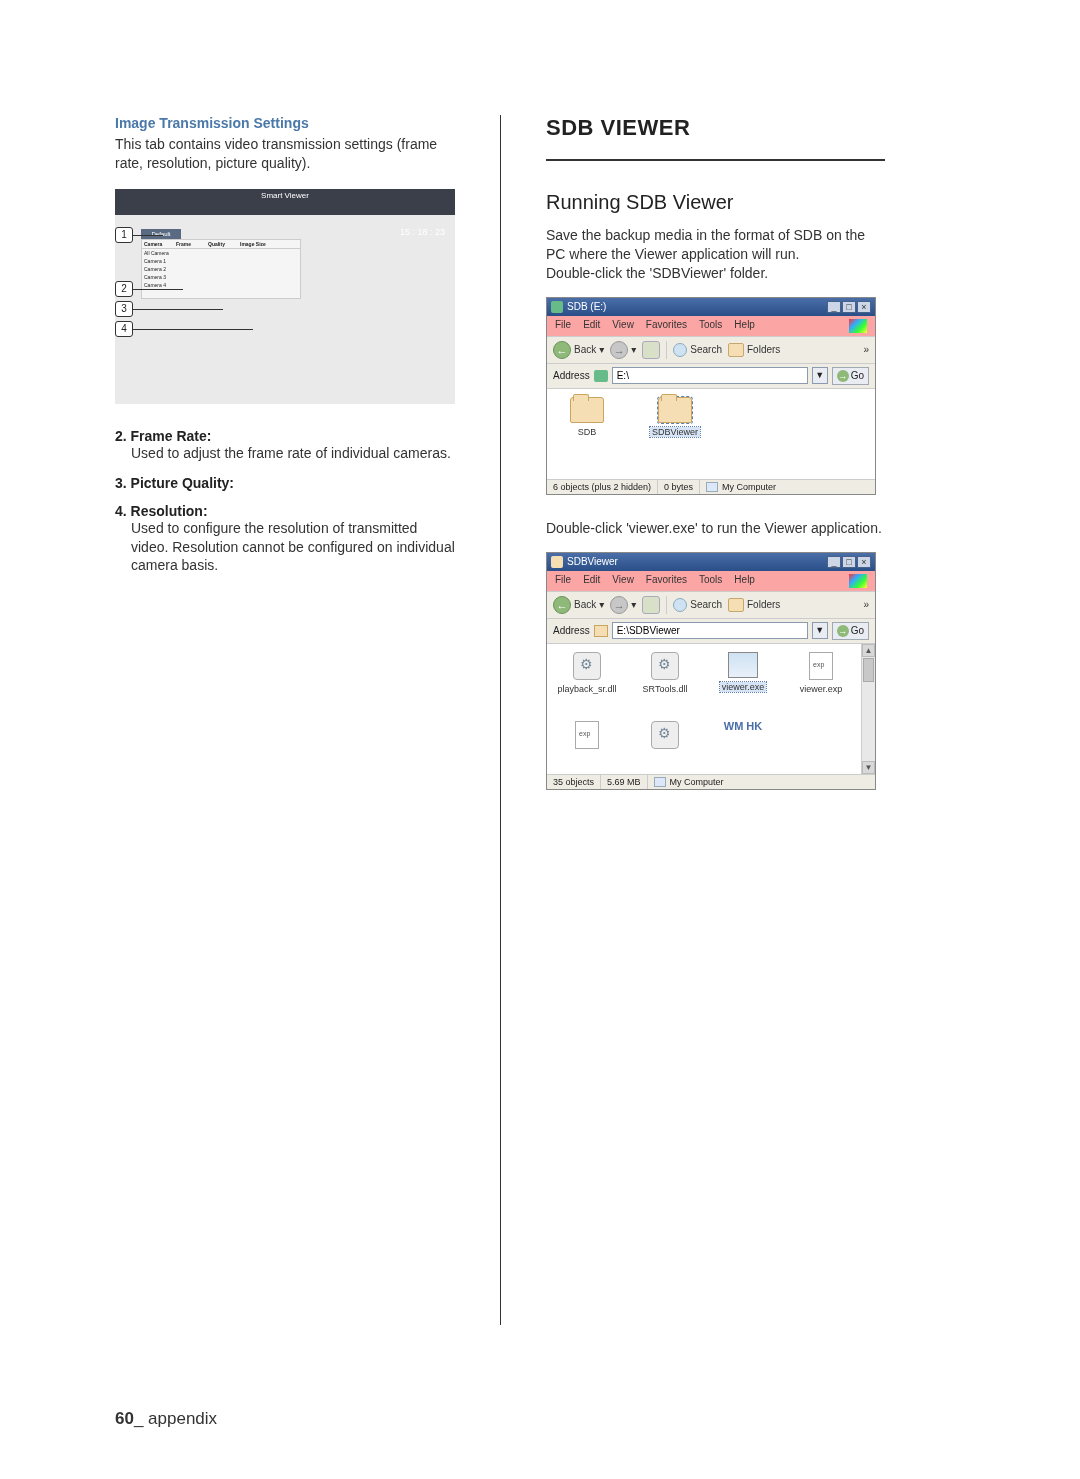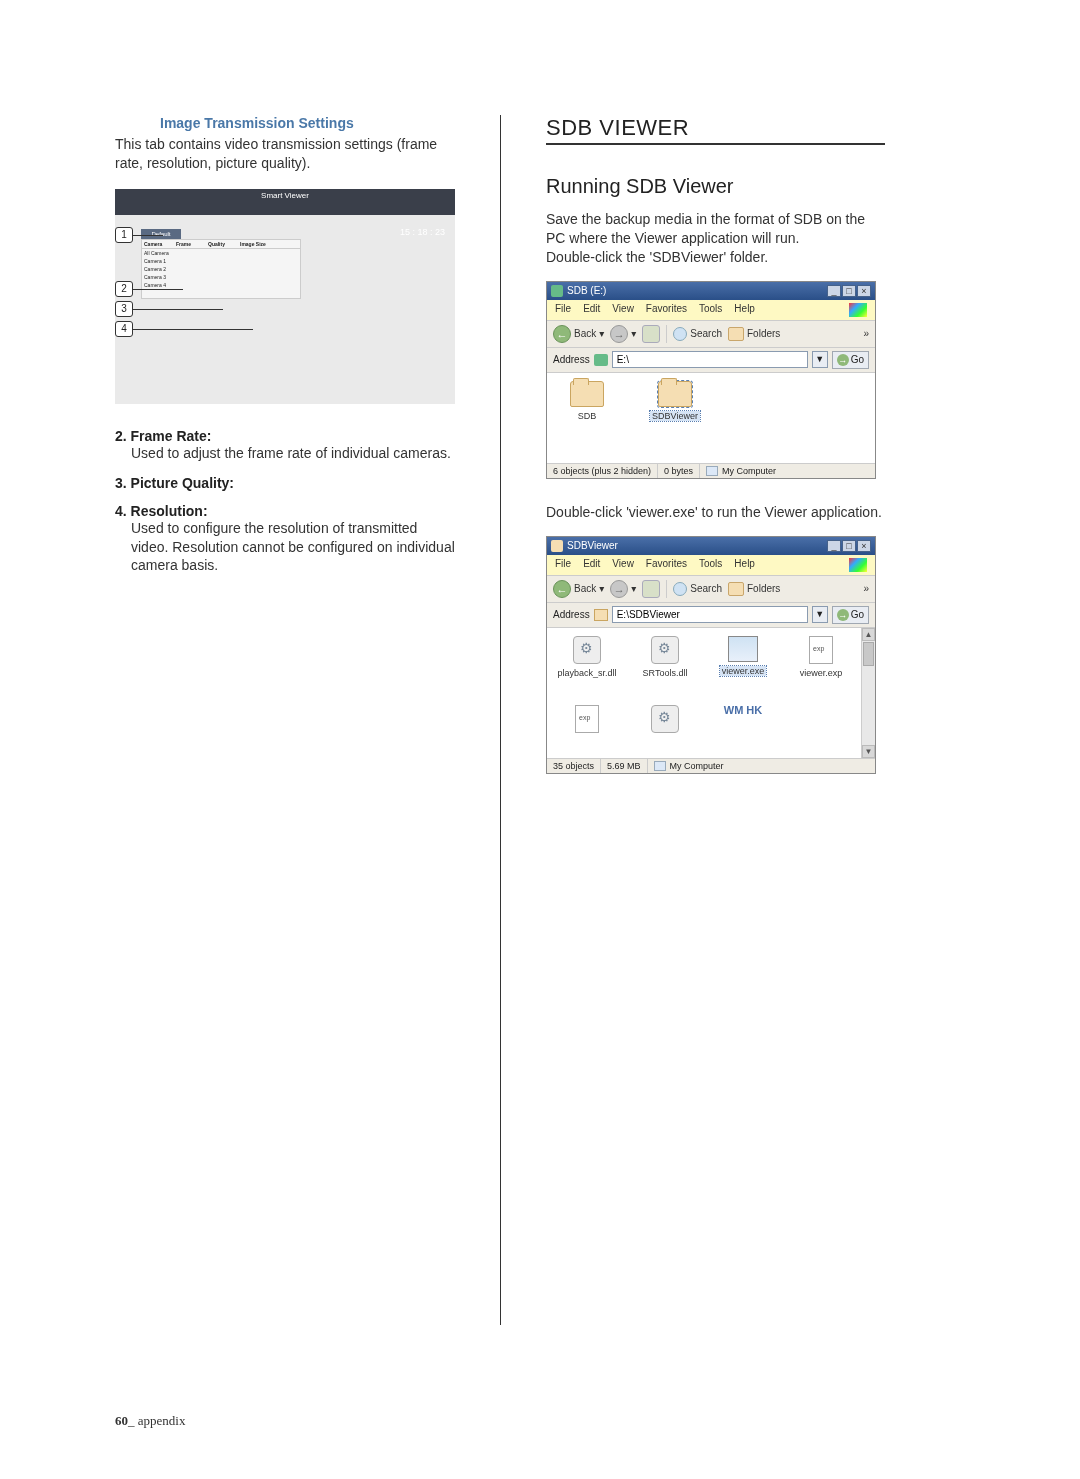--- a/index.html
+++ b/index.html
@@ -1,45 +1,45 @@
 <!DOCTYPE html>
 <html><head>
 <meta charset="utf-8">
 <style>
   * { box-sizing: border-box; margin: 0; padding: 0; }
   html, body { width: 1080px; height: 1479px; background: #fff; font-family: Arial, Helvetica, sans-serif; color: #222; }
   .page { width: 1080px; height: 1479px; position: relative; padding: 115px 105px 40px 115px; }
   .columns { display: flex; gap: 0; height: 1210px; }
   .col-left { width: 385px; padding-right: 45px; }
   .col-right { width: 385px; padding-left: 45px; border-left: 1px solid #333; }
-  .section-subhead { font-size: 14px; font-weight: bold; color: #4a78a8; margin-bottom: 4px; margin-left: 45px; }
+  .section-subhead { font-size: 14px; font-weight: bold; color: #4a78a8; margin-bottom: 4px; }
   .body-text { font-size: 14px; color: #333; line-height: 1.35; margin-bottom: 12px; }
   .fig-smartviewer { height: 215px; margin: 16px 0 24px 0; background: linear-gradient(#3a3f4a, #3a3f4a 12%, #eaeaea 12%, #eaeaea 100%); position: relative; }
   .fig-sv-title { position: absolute; top: 2px; left: 50%; transform: translateX(-50%); font-size: 8px; color: #fff; }
   .fig-sv-clock { position: absolute; top: 38px; right: 10px; font-size: 9px; color: #fff; }
   .fig-sv-left-panel { position: absolute; left: 26px; top: 50px; width: 160px; height: 60px; background: #f5f5f5; border: 1px solid #ccc; font-size: 5px; }
   .fig-sv-row { display: flex; gap: 2px; padding: 1px 2px; align-items: center; }
   .fig-sv-row span { display: inline-block; width: 30px; overflow: hidden; white-space: nowrap; }
   .fig-callout { position: absolute; left: 0; width: 18px; height: 16px; border: 1px solid #333; border-radius: 3px; font-size: 10px; text-align: center; line-height: 14px; background: #fff; }
   .fig-callout-line { position: absolute; height: 1px; background: #333; }
   .numlist { margin-top: 6px; }
   .numlist .item { margin-bottom: 12px; }
   .numlist .item-head { font-size: 14px; font-weight: bold; color: #222; }
   .numlist .item-body { font-size: 14px; color: #333; line-height: 1.35; padding-left: 16px; }
 
-  .h1 { font-size: 22px; font-weight: normal; letter-spacing: 0.5px; color: #222; margin-bottom: 2px; }
+  .h1 { font-size: 22px; font-weight: bold; letter-spacing: 0.5px; color: #222; margin-bottom: 18px; }
   .h1-underline { width: 100%; height: 2px; background: #333; margin-bottom: 30px; }
   .h2 { font-size: 20px; color: #222; margin-bottom: 12px; }
 
   .fig-win { width: 330px; margin: 14px 0 24px 0; border: 1px solid #888; background: #fff; font-size: 10px; }
   .fig-win-titlebar { display: flex; align-items: center; background: linear-gradient(#4a6fa8, #2a4f88); color: #fff; padding: 2px 4px; height: 18px; }
   .fig-win-titlebar .ticon { display: inline-block; width: 12px; height: 12px; background: #6b8; border-radius: 2px; margin-right: 4px; }
   .fig-win-titlebar .spacer { flex: 1; }
   .winbtn { display: inline-block; width: 14px; height: 12px; background: #ccd6e6; border: 1px solid #46628a; margin-left: 1px; text-align: center; font-size: 9px; line-height: 10px; color: #333; }
-  .fig-win-menubar { display: flex; gap: 12px; padding: 3px 8px; background: #fef9c3; color: #333; border-bottom: 1px solid #ccc; }
+  .fig-win-menubar { display: flex; gap: 12px; padding: 3px 8px; background: #fca5a5; color: #333; border-bottom: 1px solid #ccc; }
   .fig-win-toolbar { display: flex; align-items: center; gap: 6px; padding: 4px 6px; background: #efece4; border-bottom: 1px solid #ccc; }
   .tbtn { display: inline-flex; align-items: center; gap: 3px; font-size: 10px; color: #333; }
   .tbtn .circ { display: inline-block; width: 18px; height: 18px; border-radius: 50%; background: #8fb979; border: 1px solid #6a935a; text-align: center; line-height: 16px; color: #fff; font-size: 11px; }
   .tbtn .circ.grey { background: #c7c7c7; border-color: #999; color: #666; }
   .tbtn .upicon { display: inline-block; width: 18px; height: 18px; background: #d8e0c8; border: 1px solid #aab; border-radius: 3px; }
   .tbtn .sicon { display: inline-block; width: 14px; height: 14px; border-radius: 50%; background: #cfe2f3; border: 1px solid #8ab; }
   .tbtn .ficon { display: inline-block; width: 16px; height: 14px; background: #f5deb3; border: 1px solid #c9a66b; border-radius: 2px; }
   .fig-win-toolbar .chev { font-size: 10px; color: #333; margin-left: auto; }
   .fig-win-addr { display: flex; align-items: center; gap: 4px; padding: 3px 6px; background: #efece4; border-bottom: 1px solid #ccc; }
   .fig-win-addr input { flex: 1; height: 17px; font-size: 10px; padding: 0 4px; border: 1px solid #8a9bb0; background: #fff; }
@@ -61,21 +61,21 @@
   .fig-win-status { display: flex; background: #efece4; border-top: 1px solid #ccc; font-size: 9px; }
   .fig-win-status > div { padding: 2px 6px; border-right: 1px solid #ccc; }
   .fig-win-status > div:last-child { border-right: none; flex: 1; display: flex; align-items: center; gap: 4px; }
   .mci { display: inline-block; width: 12px; height: 10px; background: #dce8f7; border: 1px solid #9ab; }
   .scrollbar-v { position: absolute; right: 0; top: 0; bottom: 0; width: 14px; background: #e8e8e8; border-left: 1px solid #ccc; }
   .scrollbar-v .thumb { position: absolute; left: 1px; right: 1px; top: 14px; height: 24px; background: #c8c8c8; border: 1px solid #aaa; }
   .scrollbar-v .arrow { position: absolute; left: 0; right: 0; height: 13px; background: #d8d8d8; border: 1px solid #bbb; text-align: center; font-size: 8px; line-height: 11px; color: #555; }
   .scrollbar-v .arrow.up { top: 0; }
   .scrollbar-v .arrow.dn { bottom: 0; }
 
-  .footer { position: absolute; bottom: 50px; left: 115px; font-size: 13px; color: #333; font-family: Liberation Serif, serif; }
+  .footer { position: absolute; bottom: 50px; left: 115px; font-size: 17px; color: #333; }
   .footer b { font-weight: bold; }
 </style>
 </head>
 <body>
 
 <div class="page">
   <div class="columns">
 
     <div class="col-left">
       <div class="section-subhead">Image Transmission Settings</div>

